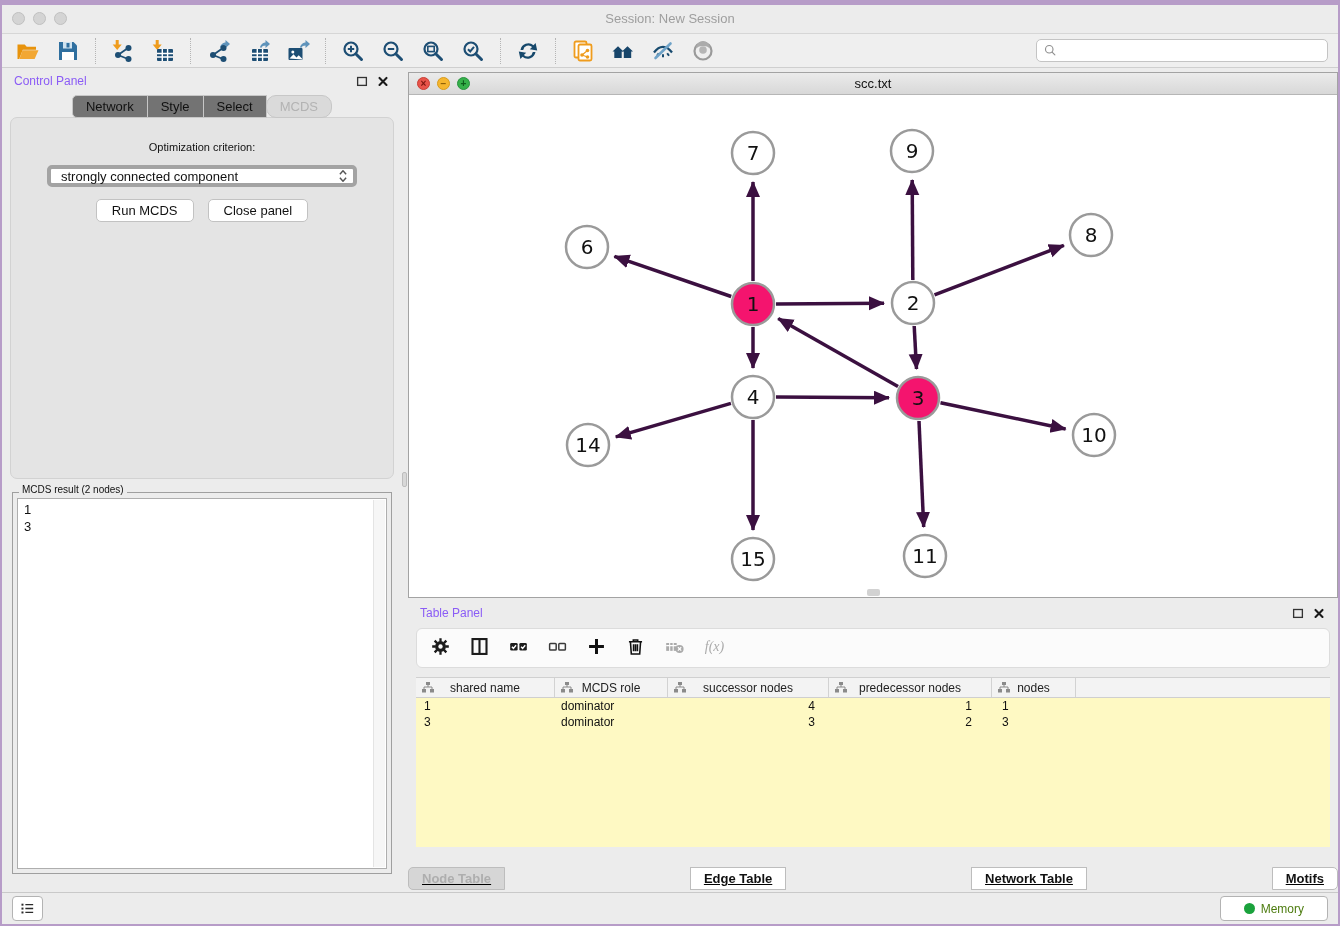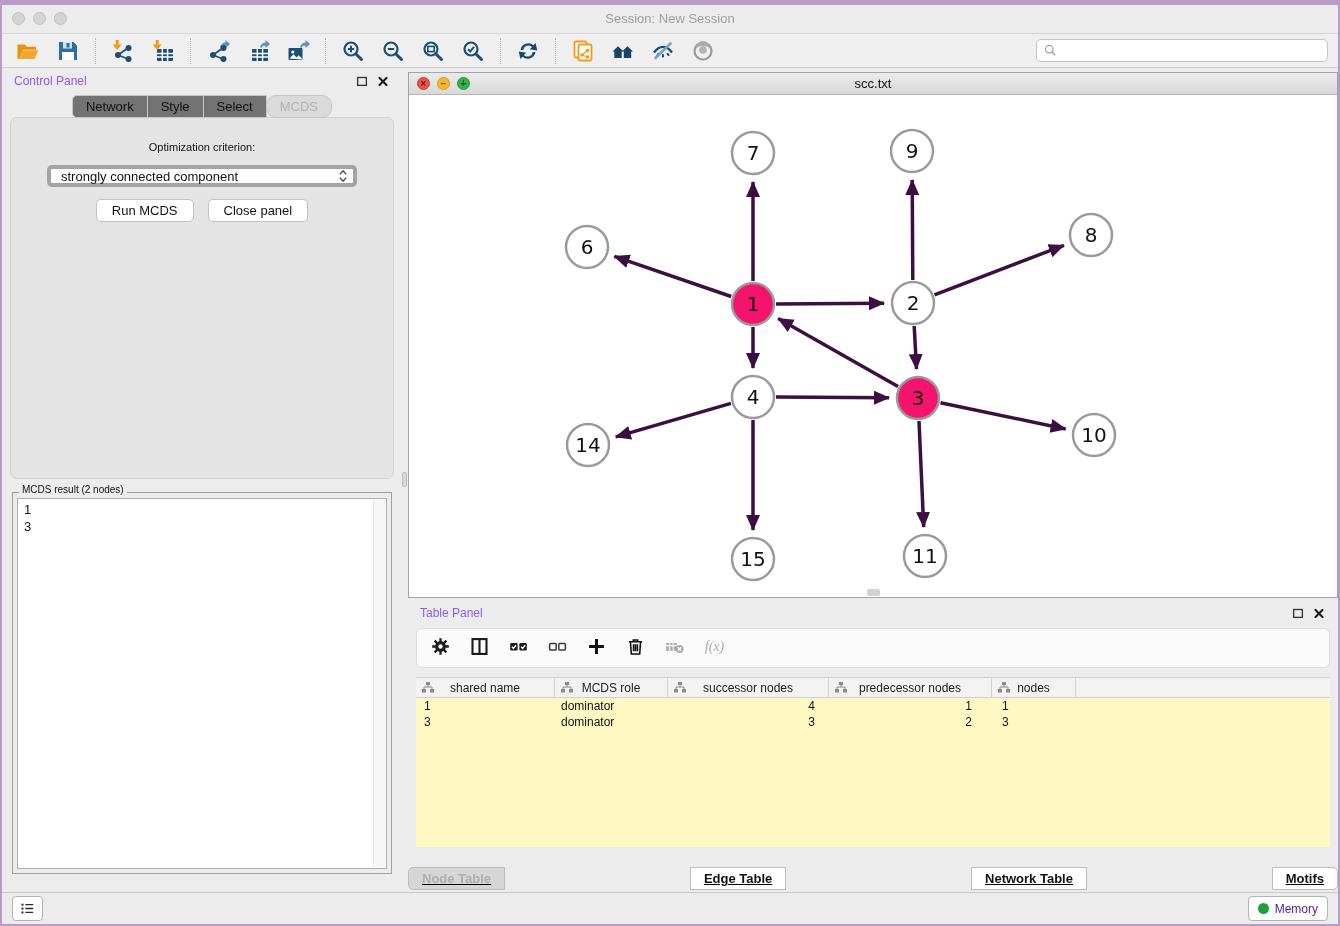--- a/index.html
+++ b/index.html
@@ -84,21 +84,21 @@
   .td.a-name{text-align:left;padding-left:10px;}
   .tbl-tabs{flex:none;display:flex;justify-content:space-between;margin:20px 0 6px 0;text-decoration:underline;}
   .btab{font-size:13px;font-weight:bold;padding:3px 13px;background:#fff;border:1px solid #bdbdbd;margin-left:-1px;color:#111;white-space:nowrap;}
   .btab:first-child{border-top-left-radius:5px;border-bottom-left-radius:5px;margin-left:0;}
   .btab:last-child{border-top-right-radius:5px;border-bottom-right-radius:5px;}
   .btab.active{background:#d6d6d6;color:#aeaeae;}
   
   .statusbar{height:31px;flex:none;border-top:1px solid #c9c9c9;display:flex;align-items:center;padding:0 10px;background:#ececec;}
   .sb-btn{width:29px;height:23px;background:#fff;border:1px solid #b3b3b3;border-radius:4px;display:flex;align-items:center;justify-content:center;}
   .sb-btn svg{width:17px;height:17px;}
-  .memory-btn{margin-left:auto;height:23px;background:#fff;border:1px solid #b3b3b3;border-radius:4px;display:flex;align-items:center;gap:6px;padding:0 9px;font-size:12px;color:#4c1d95;}
+  .memory-btn{margin-left:auto;height:23px;background:#fff;border:1px solid #b3b3b3;border-radius:4px;display:flex;align-items:center;gap:6px;padding:0 23px;font-size:12px;color:#4d7c0f;}
   .mem-dot{width:11px;height:11px;border-radius:50%;background:#1aa23c;}
 </style>
 </head>
 <body>
 
 <div class="main-window">
 
   <div class="titlebar">
     <div class="traffic">
       <div class="tl"></div>

